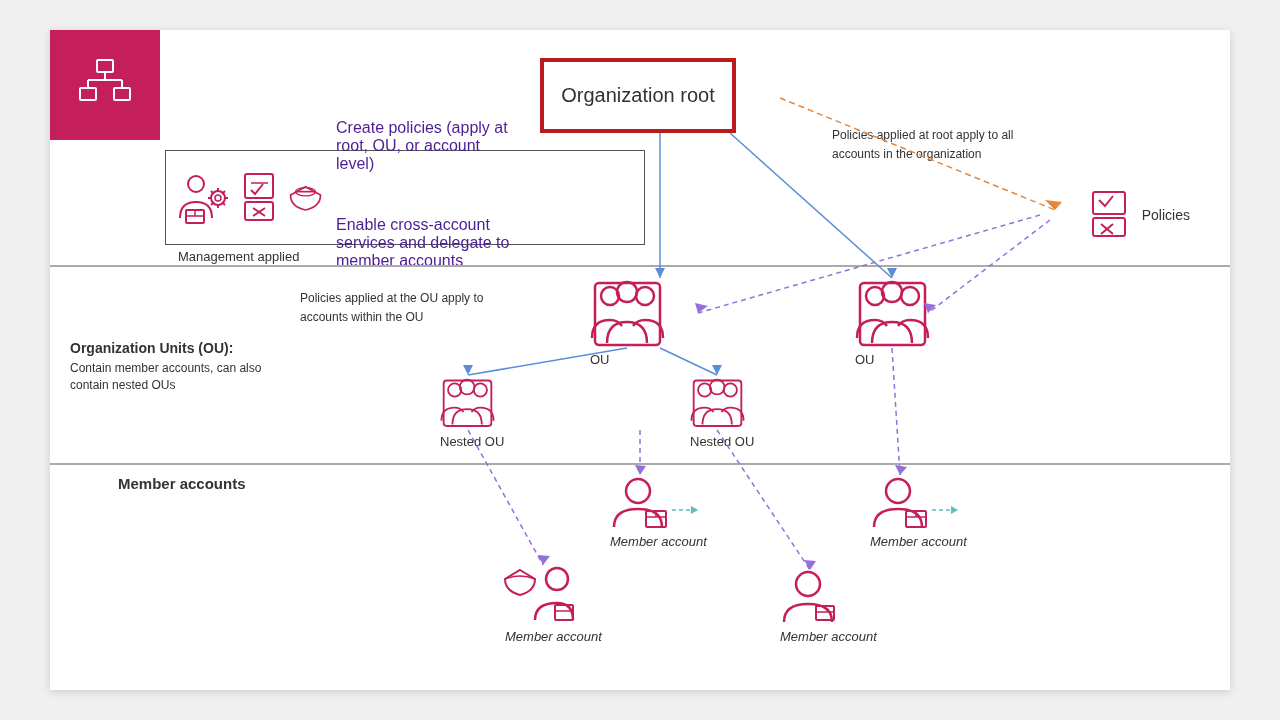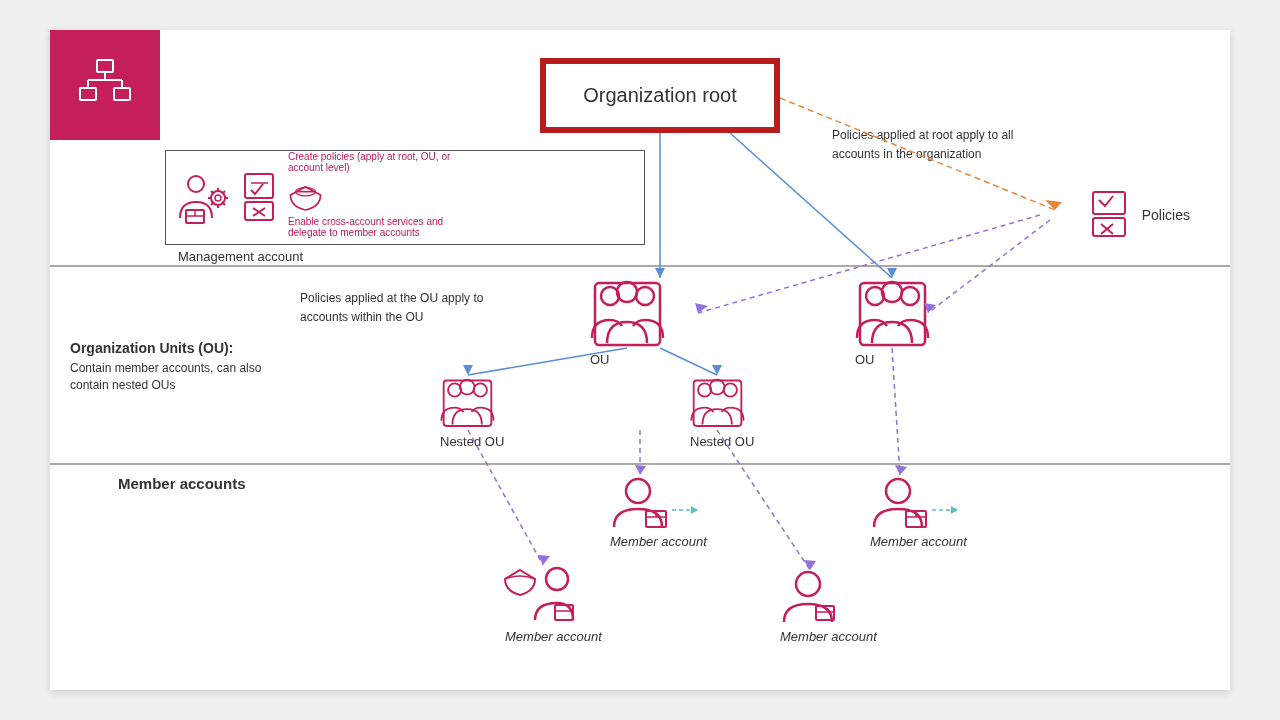--- a/index.html
+++ b/index.html
@@ -26,22 +26,22 @@
       width: 110px; height: 110px;
       background: #c41e5b;
       display: flex;
       align-items: center;
       justify-content: center;
     }
     
     .org-root-box {
       position: absolute;
       top: 28px; left: 490px;
-      width: 240px; height: 75px;
-      border: 6px solid #b91c1c;
+      width: 196px; height: 75px;
+      border: 4px solid #b91c1c;
       display: flex;
       align-items: center;
       justify-content: center;
     }
     .org-root-text {
       font-size: 20px;
       color: #333;
     }
     
     .mgmt-box {
@@ -101,23 +101,24 @@
     }
 
     
     .feature-item {
       display: flex;
       align-items: flex-start;
       gap: 8px;
       margin-bottom: 6px;
     }
     .feature-text {
-      font-size: 10px;
-      color: #be185d;
+      font-size: 16px;
+      color: #4c1d95;
       max-width: 180px;
+      margin-left: 48px;
     }
     .note-text {
       font-size: 12px;
       color: #333;
       max-width: 200px;
       line-height: 1.4;
     }
   </style>
 </head>
 <body>
@@ -183,21 +184,21 @@
         <path d="M20 2 L38 12 Q38 26 20 30 Q2 26 2 12 Z" fill="none" stroke="#c41e5b" stroke-width="2"></path>
 
         <ellipse cx="20" cy="8" rx="12" ry="5" fill="none" stroke="#c41e5b" stroke-width="1.5"></ellipse>
         <line x1="8" y1="8" x2="32" y2="8" stroke="#c41e5b" stroke-width="2"></line>
       </svg>
       <div class="feature-item">
         <span class="feature-text">Enable cross-account services and delegate to member accounts</span>
       </div>
     </div>
 
-    <span class="mgmt-label">Management account</span>
+    <span class="mgmt-label">Management applied</span>
   </div>
 
   <div style="position:absolute; top:95px; right:198px; max-width:200px;">
     <span class="note-text">Policies applied at root apply to all accounts in the organization</span>
   </div>
 
   <div class="policies-box-tr">
     <svg width="40" height="50" viewBox="0 0 40 50">
       <rect x="2" y="2" width="32" height="22" rx="2" fill="none" stroke="#c41e5b" stroke-width="2"></rect>
       <polyline points="8,10 14,16 22,6" fill="none" stroke="#c41e5b" stroke-width="2"></polyline>

